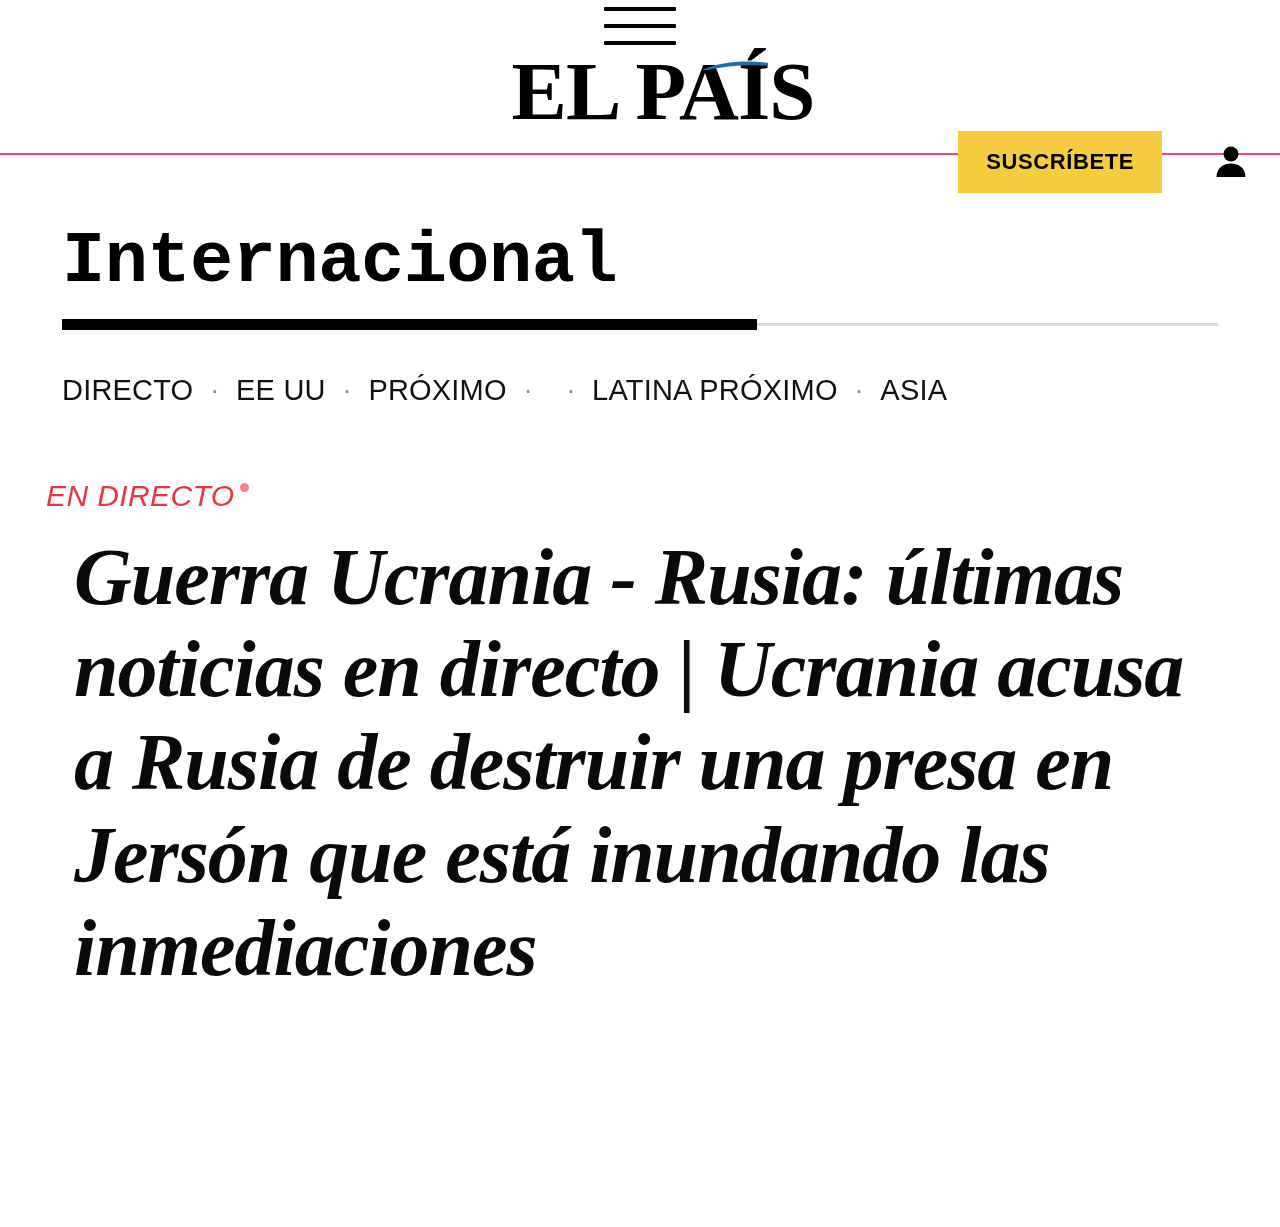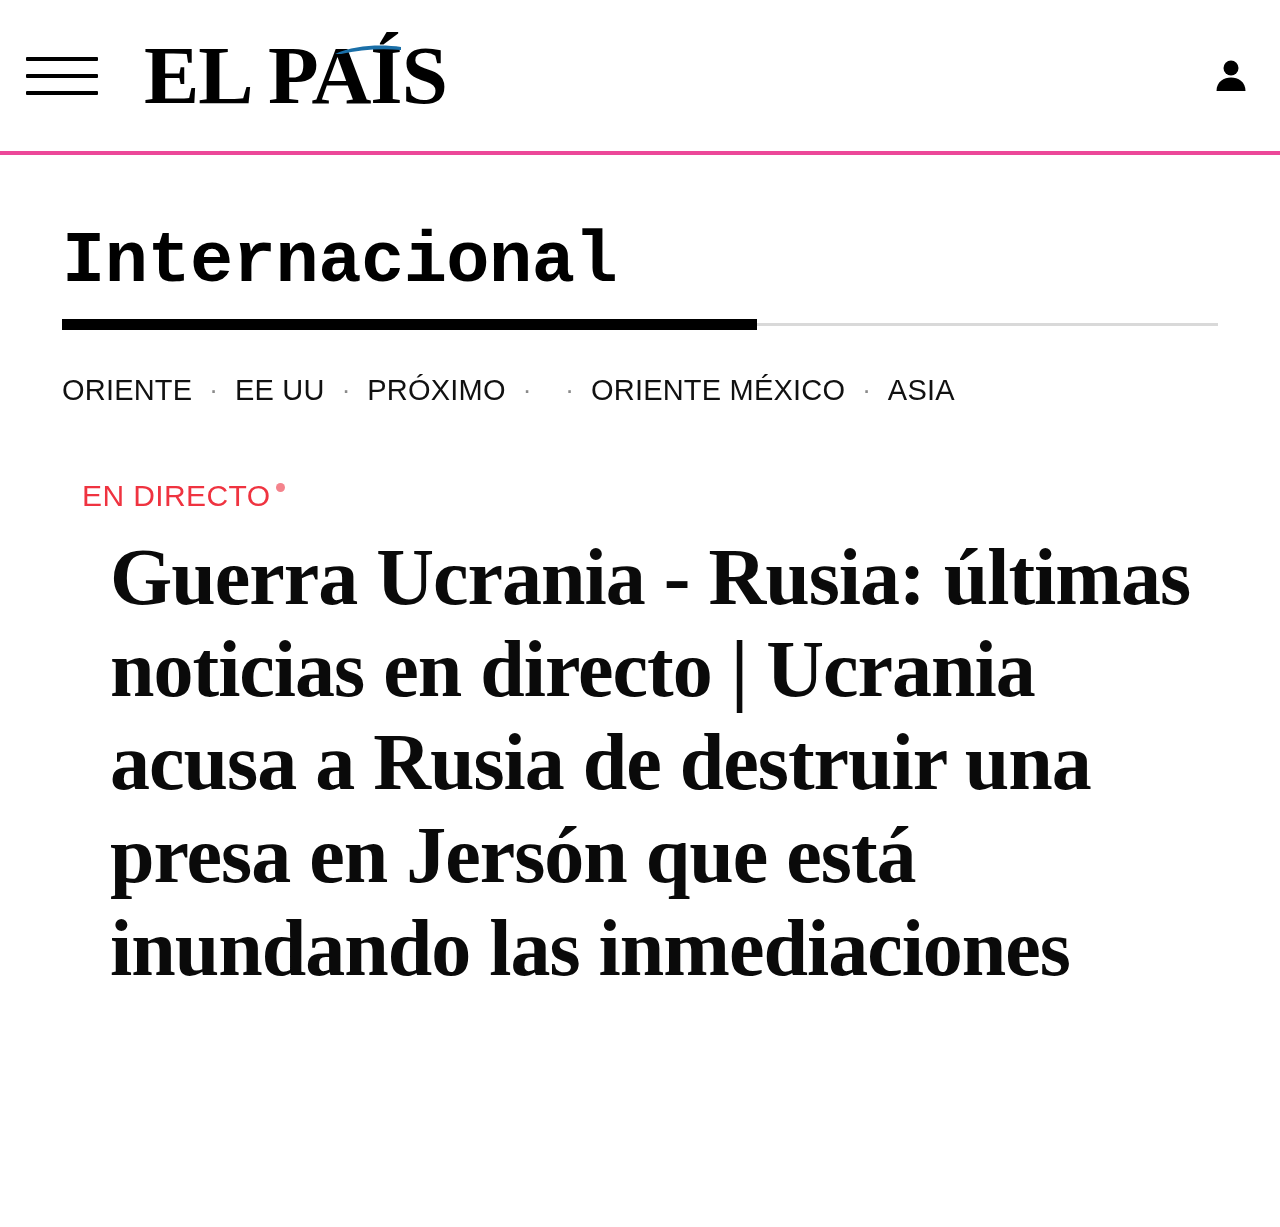--- a/index.html
+++ b/index.html
@@ -8,24 +8,25 @@
     height: 1227px;
     background: #ffffff;
     font-family: "Liberation Sans", sans-serif;
     overflow: hidden;
   }
 
   
   .site-header {
     position: relative;
     height: 155px;
-    border-bottom: 4px solid #ec4899;
+    border-bottom: 2px solid #ec4899;
     display: flex;
     align-items: center;
     padding: 0 26px;
+    flex-direction: column;
   }
   .hamburger {
     width: 72px;
     height: 52px;
     display: flex;
     flex-direction: column;
     justify-content: center;
     gap: 13px;
     cursor: pointer;
     flex: 0 0 auto;
@@ -133,21 +134,22 @@
     text-decoration: none;
   }
   .subnav-sep {
     color: #8a8a8a;
     font-size: 26px;
     padding: 0 17px;
   }
 
   
   .article {
-    padding: 72px 62px 0 82px;
+    padding: 72px 62px 0 46px;
+    font-style: italic;
   }
   .live-tag {
     display: inline-flex;
     align-items: flex-start;
     gap: 6px;
     color: #ef3340;
     font-family: "Liberation Sans", sans-serif;
     font-size: 30px;
     letter-spacing: 0.4px;
     cursor: pointer;
@@ -185,42 +187,43 @@
   <div class="brand">
     <div class="brand-text">EL PAÍS</div>
     <div class="brand-swoosh">
       <svg width="72" height="12" viewBox="0 0 72 12" xmlns="http://www.w3.org/2000/svg">
         <path d="M2 11 C 22 1, 50 0, 70 3 L 70 6 C 48 4, 22 6, 3 12 Z" fill="#1a6fa8"></path>
       </svg>
     </div>
   </div>
 
   <div class="header-right">
+    <button class="subscribe-btn">SUSCRÍBETE</button>
     <div class="account-icon">
       <svg width="40" height="40" viewBox="0 0 40 40" xmlns="http://www.w3.org/2000/svg">
         <circle cx="20" cy="12" r="7.5" fill="#000"></circle>
         <path d="M5.5 35 C 5.5 25.5, 13 21.5, 20 21.5 C 27 21.5, 34.5 25.5, 34.5 35 Z" fill="#000"></path>
       </svg>
     </div>
   </div>
 </header>
 
 <div class="section-wrap">
   <h1 class="section-title">Internacional</h1>
   <div class="section-rule"></div>
 
   <nav class="subnav">
-    <a class="subnav-item">ORIENTE</a>
+    <a class="subnav-item">DIRECTO</a>
     <span class="subnav-sep">·</span>
     <a class="subnav-item">EE UU</a>
     <span class="subnav-sep">·</span>
     <a class="subnav-item">PRÓXIMO</a>
     <span class="subnav-sep">·</span>
     <span class="subnav-sep">·</span>
-    <a class="subnav-item">ORIENTE MÉXICO</a>
+    <a class="subnav-item">LATINA PRÓXIMO</a>
     <span class="subnav-sep">·</span>
     <a class="subnav-item">ASIA</a>
   </nav>
 </div>
 
 <article class="article">
   <div class="live-tag">
     <span>EN DIRECTO</span>
     <span class="live-dot"></span>
   </div>

